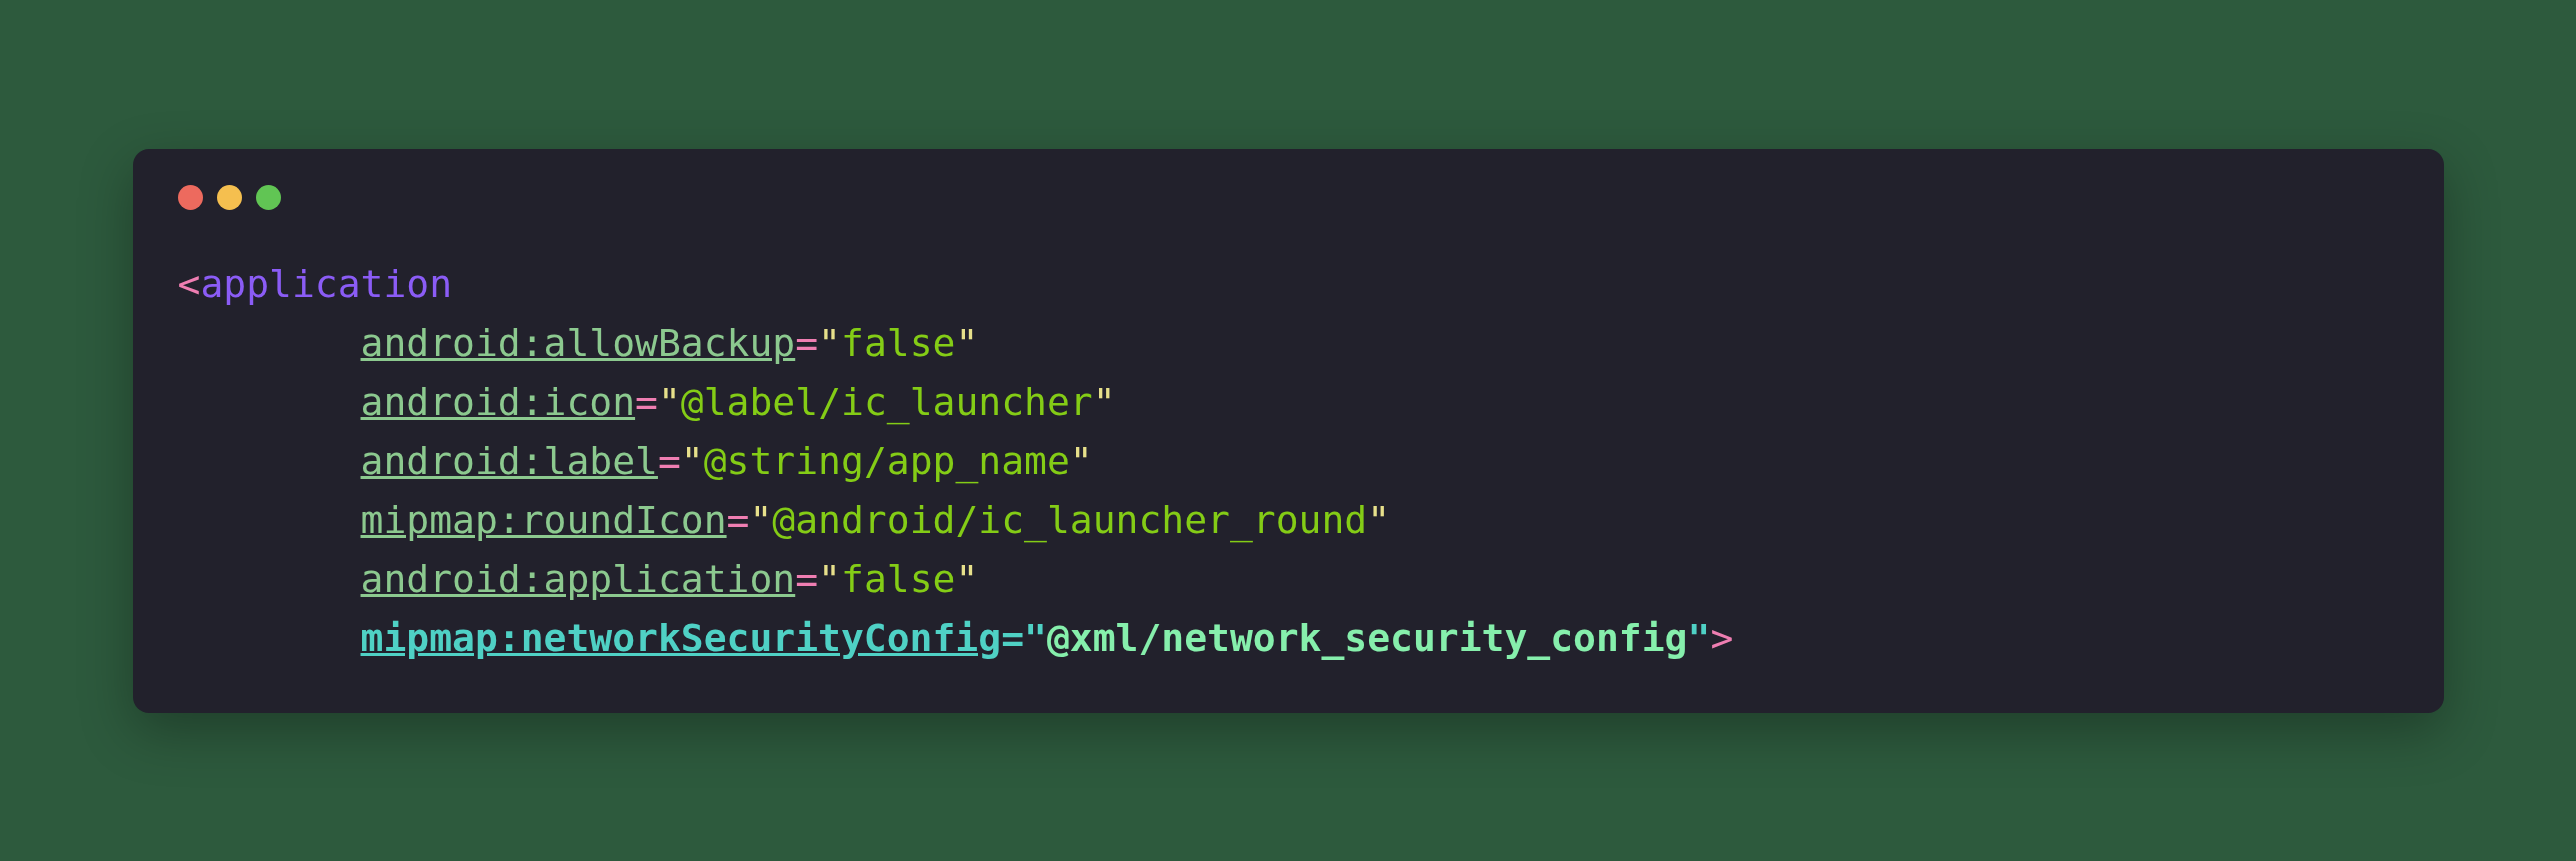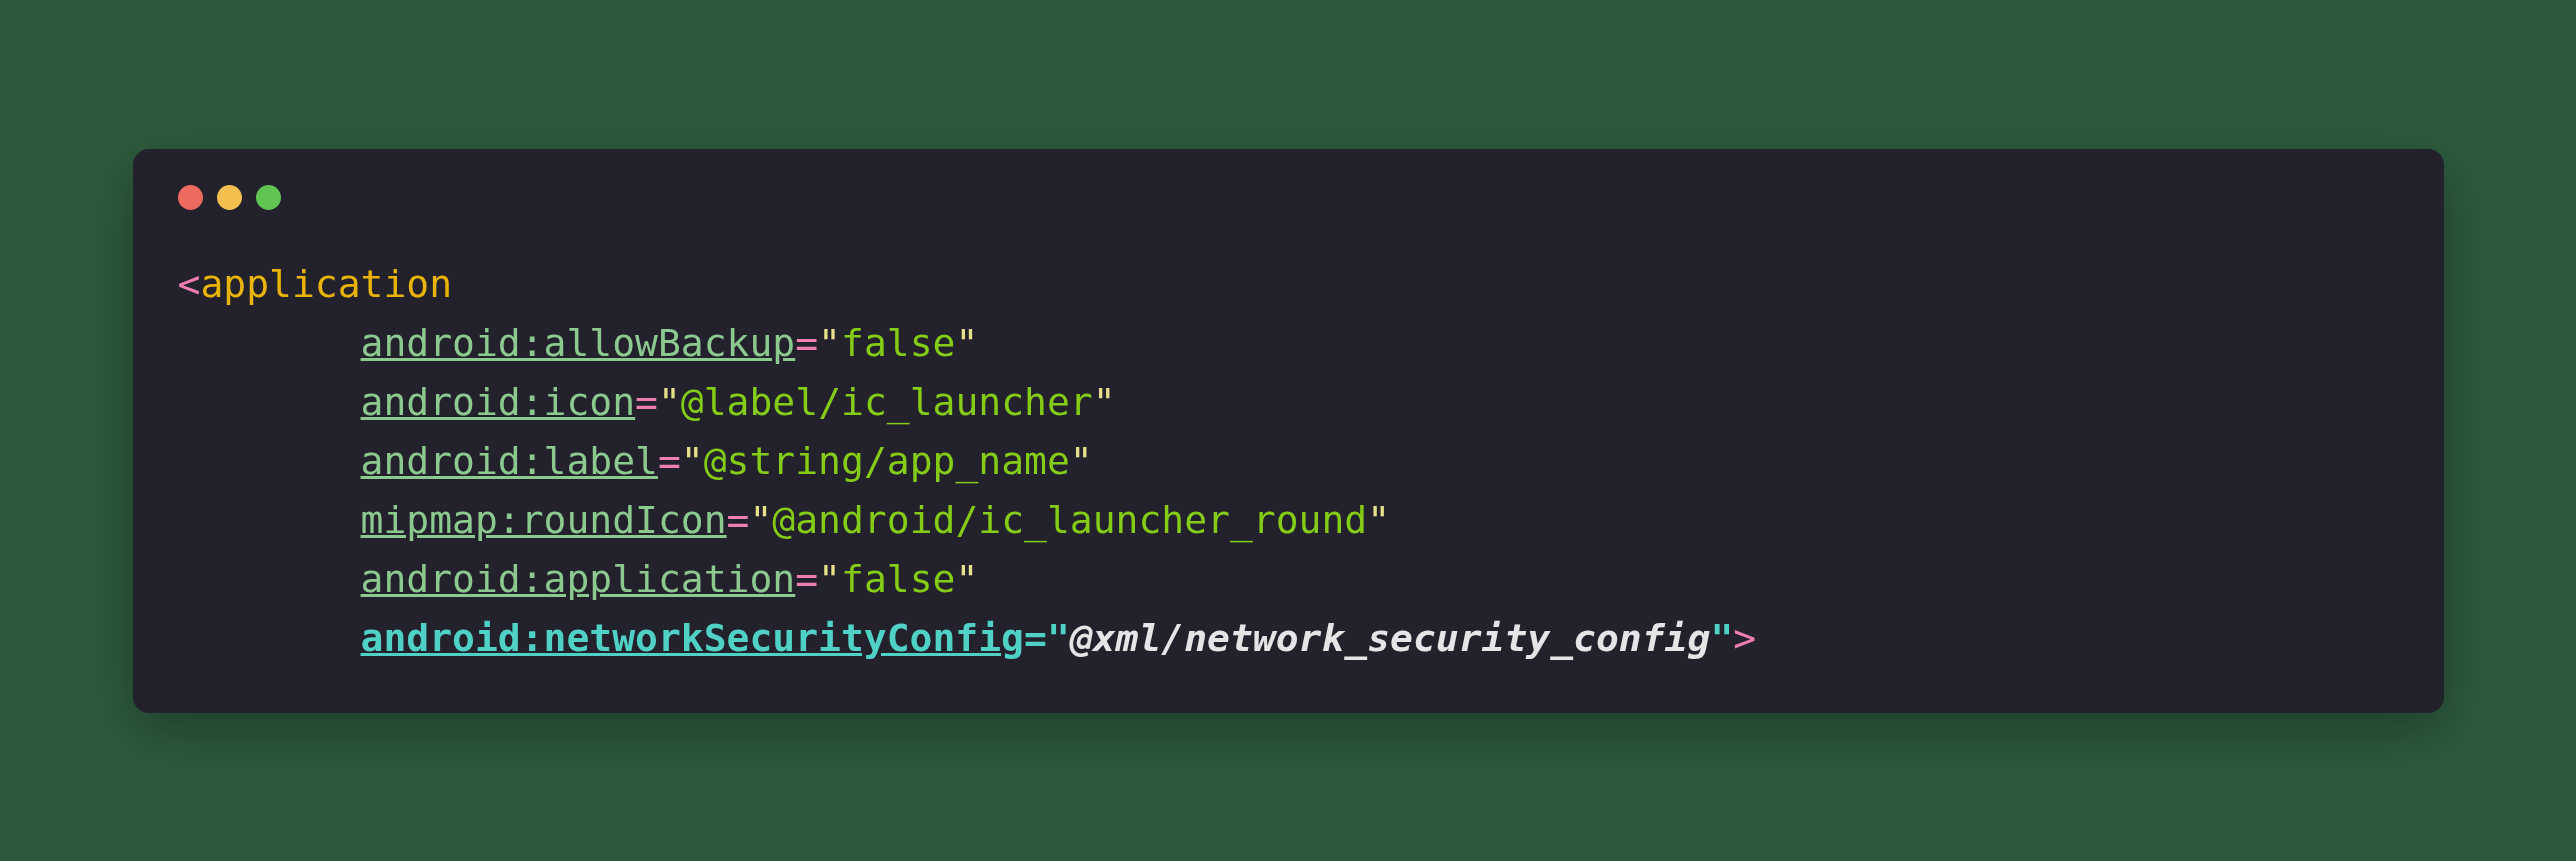--- a/index.html
+++ b/index.html
@@ -43,44 +43,44 @@
     .dot-green { background: #61c554; }
     
     .code-content {
       font-size: 38px;
       line-height: 1.55;
       white-space: pre;
       font-weight: 400;
     }
     
     .tag-bracket { color: #ef7eb2; }
-    .tag-name { color: #eab308; }
+    .tag-name { color: #8b5cf6; }
     .attr-name { color: #8cc98f; text-decoration: underline; }
     .attr-eq { color: #ef7eb2; }
     .attr-value { color: #84cc16; }
     .quote { color: #e7e08b; }
     
     .bold-line .attr-name { color: #4fd1c5; font-weight: 700; }
     .bold-line .attr-eq { color: #4fd1c5; font-weight: 700; }
-    .bold-line .attr-value { color: #e5e5e5; font-weight: 700; font-style: italic; }
+    .bold-line .attr-value { color: #86efac; font-weight: 700; }
     .bold-line .quote { color: #4fd1c5; font-weight: 700; }
     .bold-line .tag-bracket { color: #ef7eb2; font-weight: 400; }
     
     .indent { display: inline-block; }
   </style>
 </head>
 <body>
 
 <div class="code-window">
   <div class="window-controls">
     <div class="window-dot dot-red"></div>
     <div class="window-dot dot-yellow"></div>
     <div class="window-dot dot-green"></div>
   </div>
   <div class="code-content"><span class="tag-bracket">&lt;</span><span class="tag-name">application</span>
 <span><span class="indent">        </span><span class="attr-name">android:allowBackup</span><span class="attr-eq">=</span><span class="quote">"</span><span class="attr-value">false</span><span class="quote">"</span></span>
 <span><span class="indent">        </span><span class="attr-name">android:icon</span><span class="attr-eq">=</span><span class="quote">"</span><span class="attr-value">@label/ic_launcher</span><span class="quote">"</span></span>
 <span><span class="indent">        </span><span class="attr-name">android:label</span><span class="attr-eq">=</span><span class="quote">"</span><span class="attr-value">@string/app_name</span><span class="quote">"</span></span>
 <span><span class="indent">        </span><span class="attr-name">mipmap:roundIcon</span><span class="attr-eq">=</span><span class="quote">"</span><span class="attr-value">@android/ic_launcher_round</span><span class="quote">"</span></span>
 <span><span class="indent">        </span><span class="attr-name">android:application</span><span class="attr-eq">=</span><span class="quote">"</span><span class="attr-value">false</span><span class="quote">"</span></span>
-<span class="bold-line"><span class="indent">        </span><span class="attr-name">android:networkSecurityConfig</span><span class="attr-eq">=</span><span class="quote">"</span><span class="attr-value">@xml/network_security_config</span><span class="quote">"</span><span class="tag-bracket">&gt;</span></span></div>
+<span class="bold-line"><span class="indent">        </span><span class="attr-name">mipmap:networkSecurityConfig</span><span class="attr-eq">=</span><span class="quote">"</span><span class="attr-value">@xml/network_security_config</span><span class="quote">"</span><span class="tag-bracket">&gt;</span></span></div>
 </div>
 
 
 </body></html>

